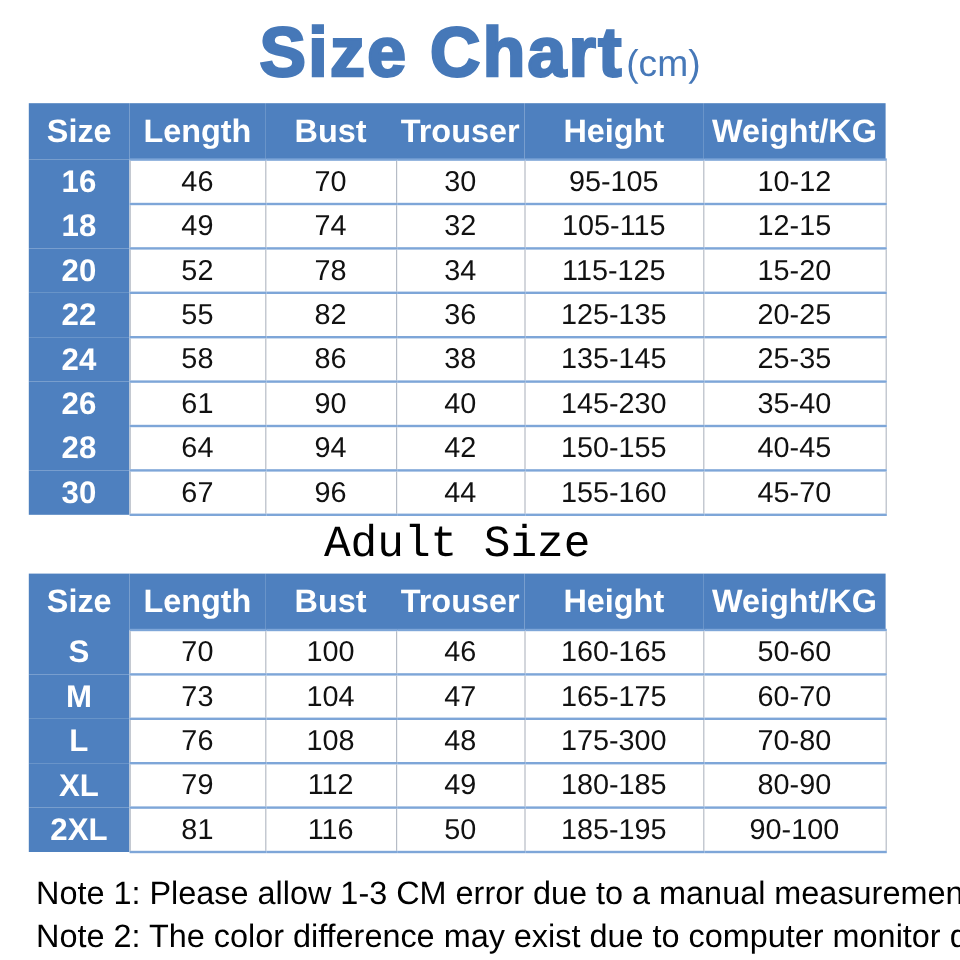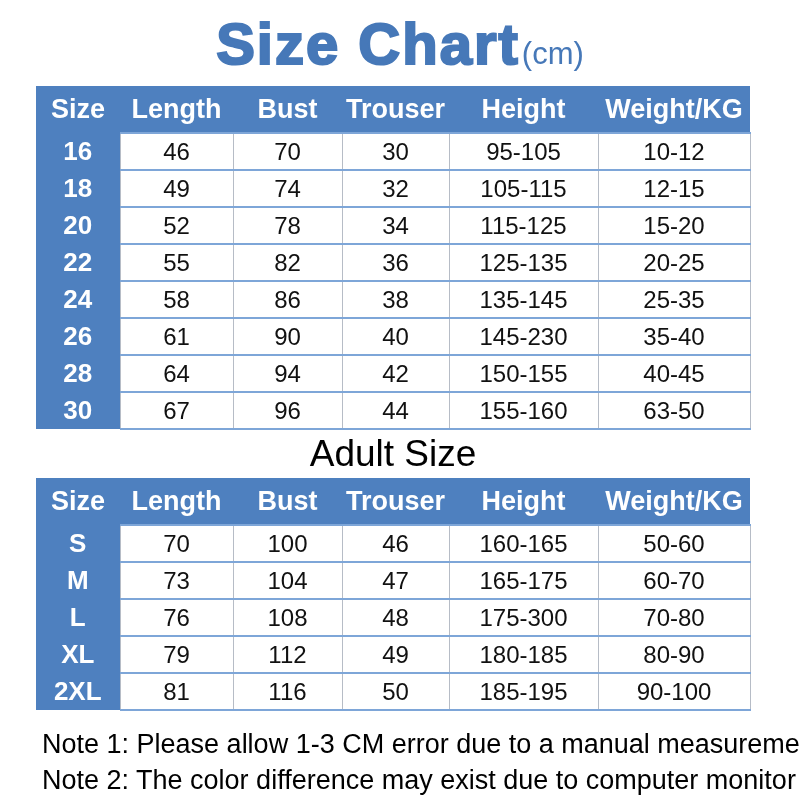--- a/index.html
+++ b/index.html
@@ -34,21 +34,21 @@
   }
   .title-unit{
     font-size:31px;
     font-weight:normal;
     color:var(--title-blue);
     margin-left:2px;
     text-align:center;
   }
   .content{
     width:714px;
-    margin-left:36px;
+    margin-left:24px;
   }
   table.size-table{
     width:714px;
     border-collapse:collapse;
     table-layout:fixed;
   }
   col.c1{width:84px;}  col.c2{width:113px;} col.c3{width:109px;}
   col.c4{width:107px;} col.c5{width:149px;} col.c6{width:152px;}
   thead tr{height:47px;}
   tbody tr{height:37px;}
@@ -80,20 +80,21 @@
     border-top:2px solid var(--row-line);
     border-bottom:2px solid var(--row-line);
   }
   .adult-heading{
     text-align:center;
     font-size:37px;
     font-weight:normal;
     color:#000000;
     height:48px;
     line-height:48px;
+    font-family:Liberation Mono, monospace;
   }
   .notes{
     margin-top:15px;
     padding-left:6px;
   }
   .notes p{
     font-size:27px;
     line-height:36px;
     color:#000000;
     white-space:nowrap;
@@ -181,21 +182,21 @@
           <td>42</td>
           <td>150-155</td>
           <td>40-45</td>
         </tr>
         <tr>
           <th class="size-cell">30</th>
           <td>67</td>
           <td>96</td>
           <td>44</td>
           <td>155-160</td>
-          <td>63-50</td>
+          <td>45-70</td>
         </tr>
       </tbody>
   </table>
 
   <h2 class="adult-heading">Adult Size</h2>
 
   <table class="size-table">
     <colgroup>
       <col class="c1">
         <col class="c2">

